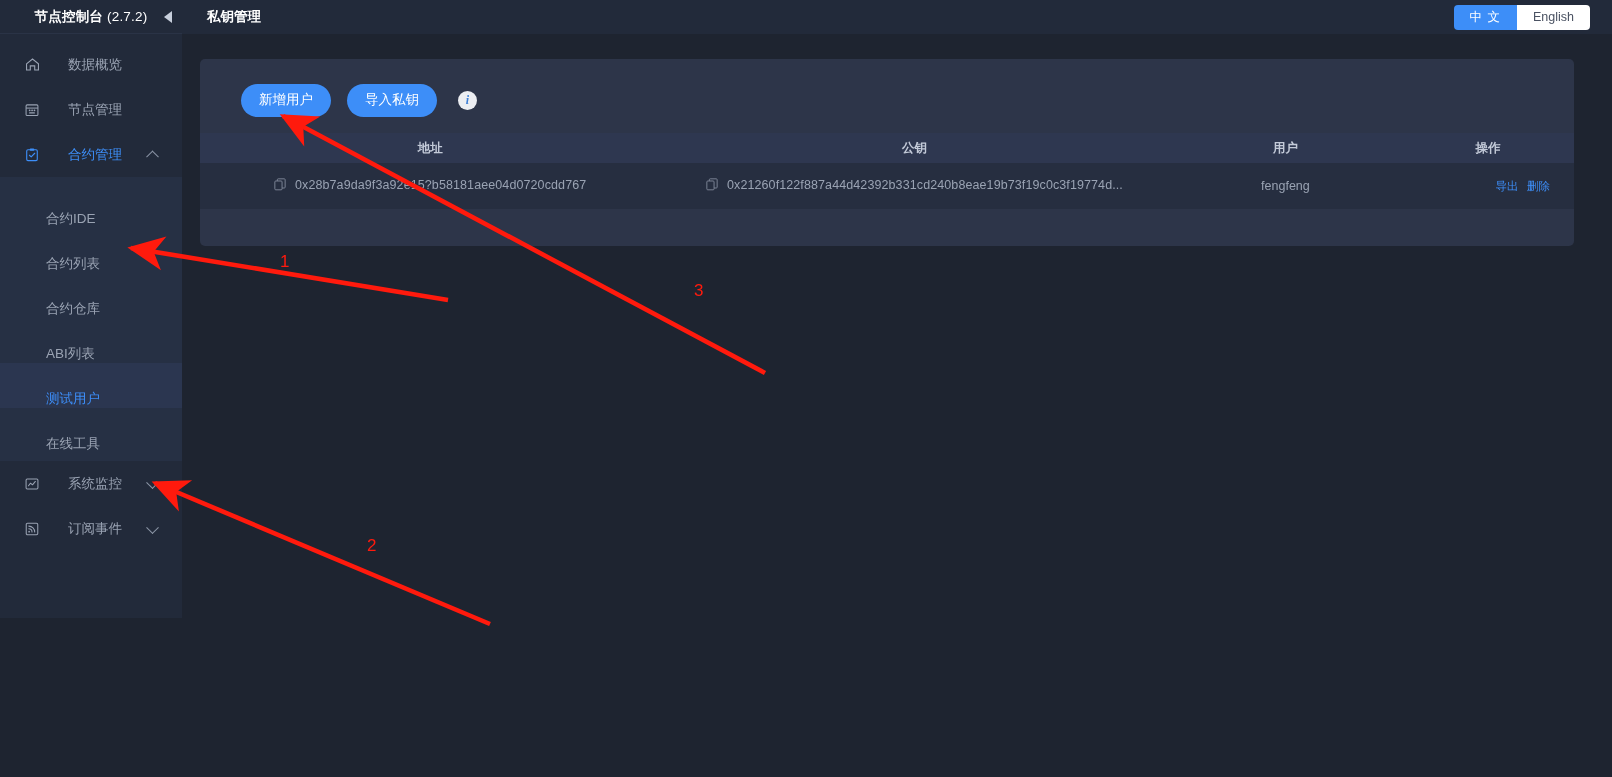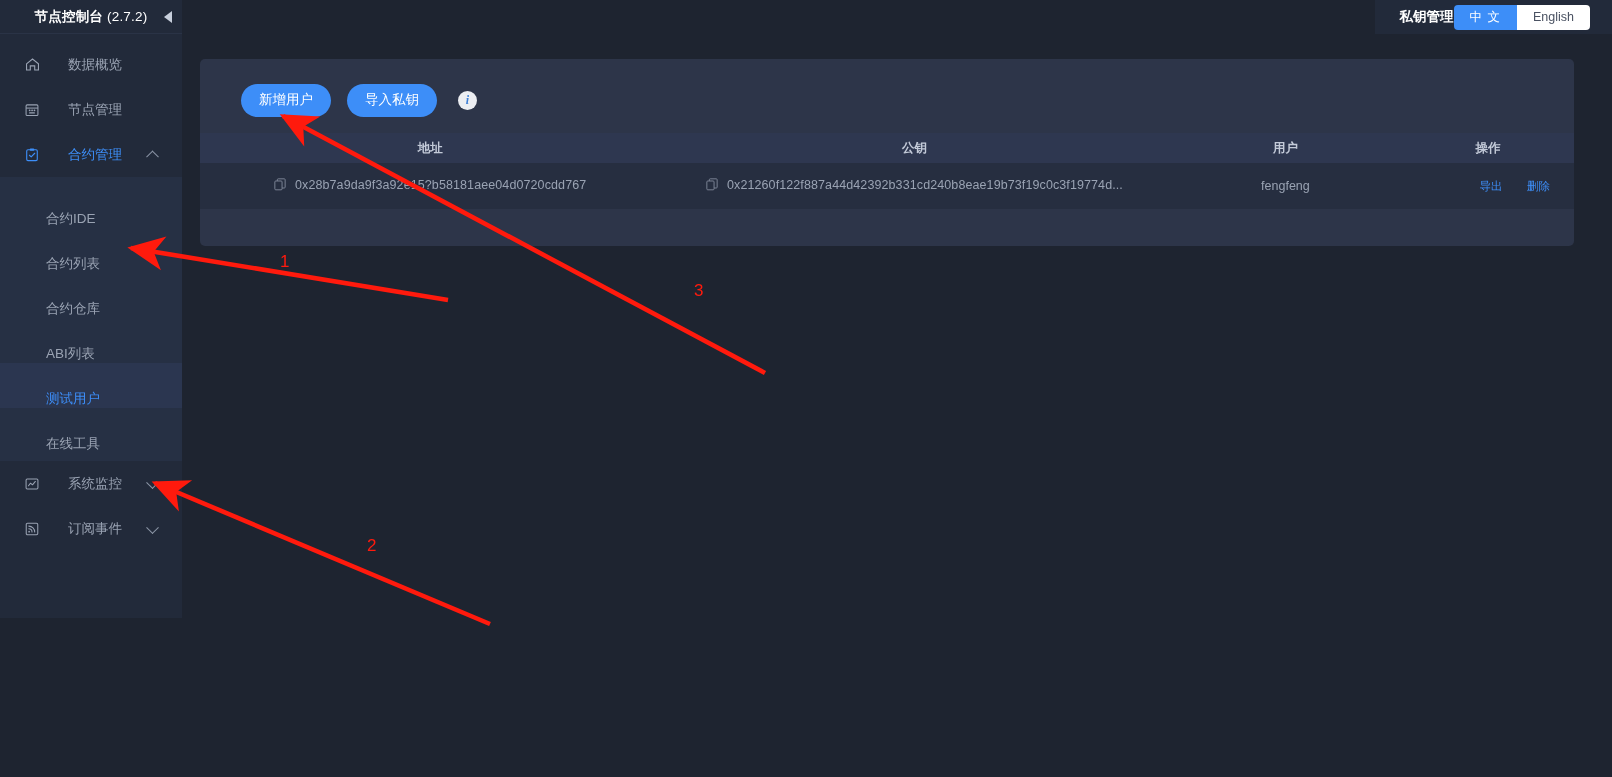--- a/index.html
+++ b/index.html
@@ -124,21 +124,20 @@
   }
 
   
   .main {
     flex: 1 1 auto;
     height: 777px;
     display: flex;
     flex-direction: column;
     background: #1e2430;
     position: relative;
-    align-items: flex-end;
   }
   .topbar {
     height: 34px;
     flex: 0 0 34px;
     background: #222a3a;
     display: flex;
     align-items: center;
     padding: 0 22px 0 25px;
     justify-content: space-between;
   }
@@ -239,21 +238,21 @@
   }
   .copy-icon { display: inline-block; width: 12px; height: 13px; opacity: .85; }
   .mono-val {
     font-family: "Liberation Sans", "DejaVu Sans", sans-serif;
     letter-spacing: .1px;
   }
   .act-link {
     color: #3d8ef8;
     font-size: 11.5px;
     cursor: pointer;
-    margin-left: 21px;
+    margin-left: 5px;
   }
   .act-wrap { padding-right: 24px; display: block; text-align: right; }
 
   
   .overlay {
     position: absolute;
     left: 0; top: 0;
     width: 1612px; height: 777px;
     pointer-events: none;
   }

